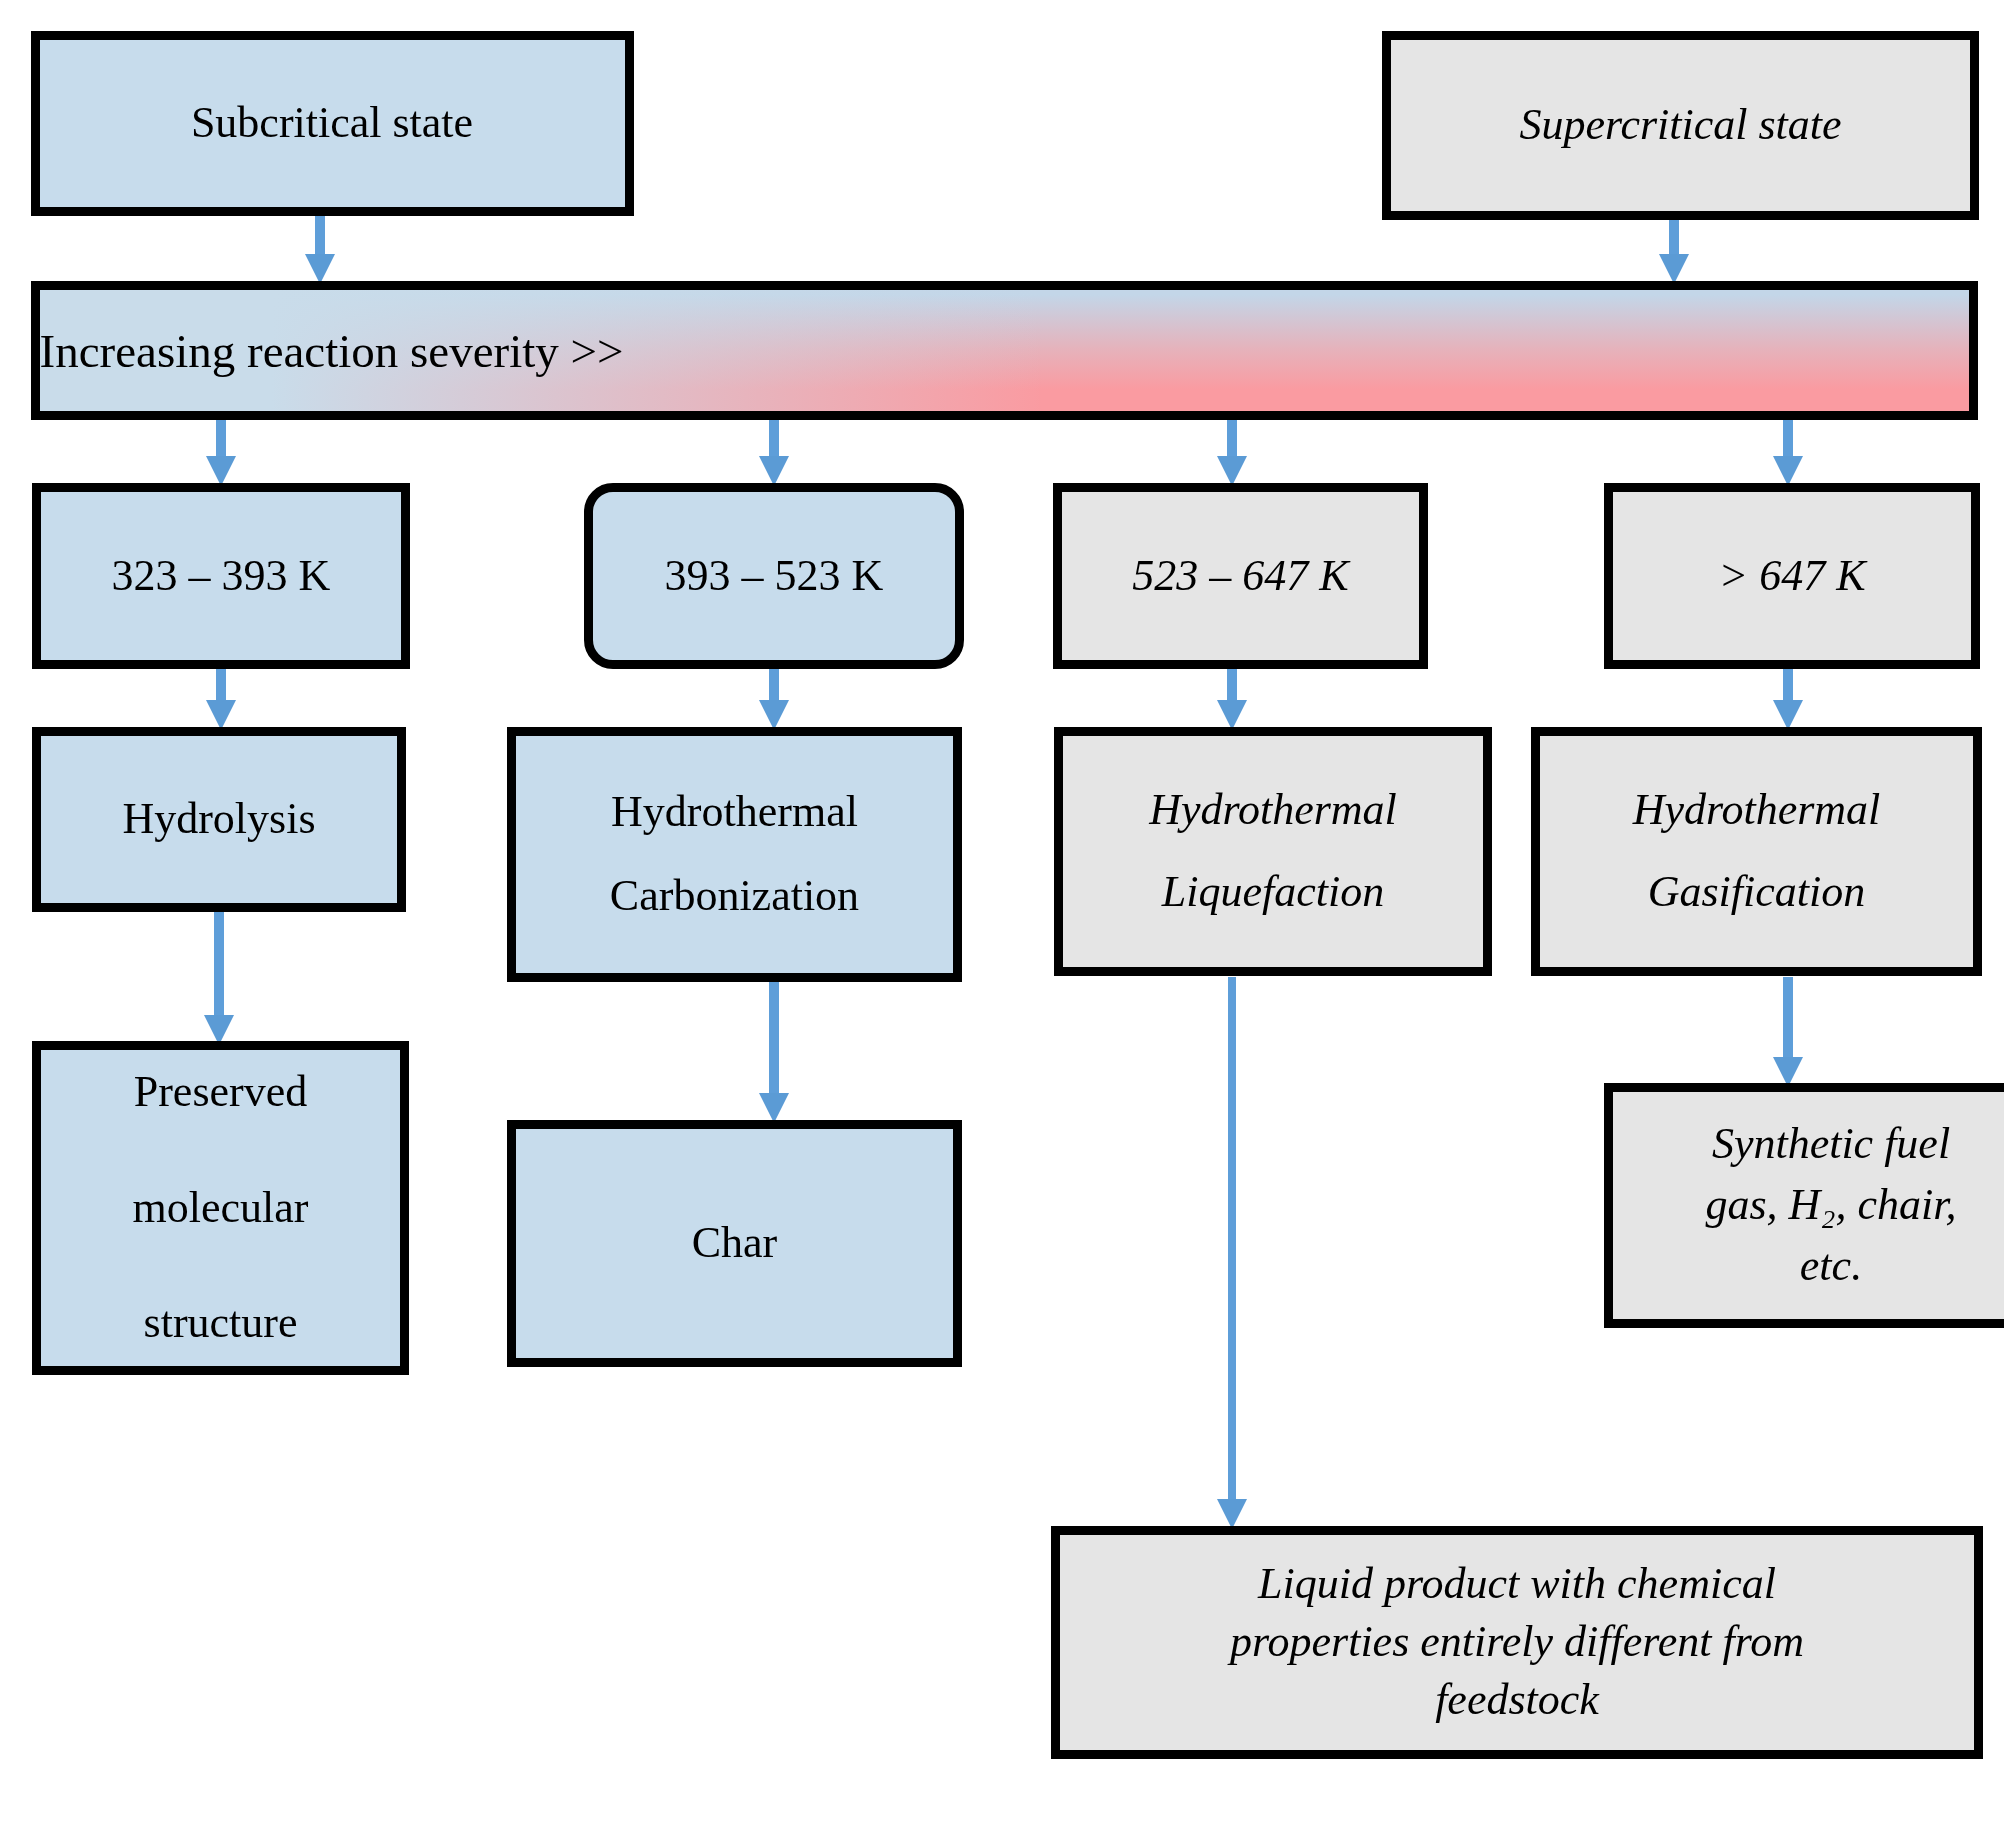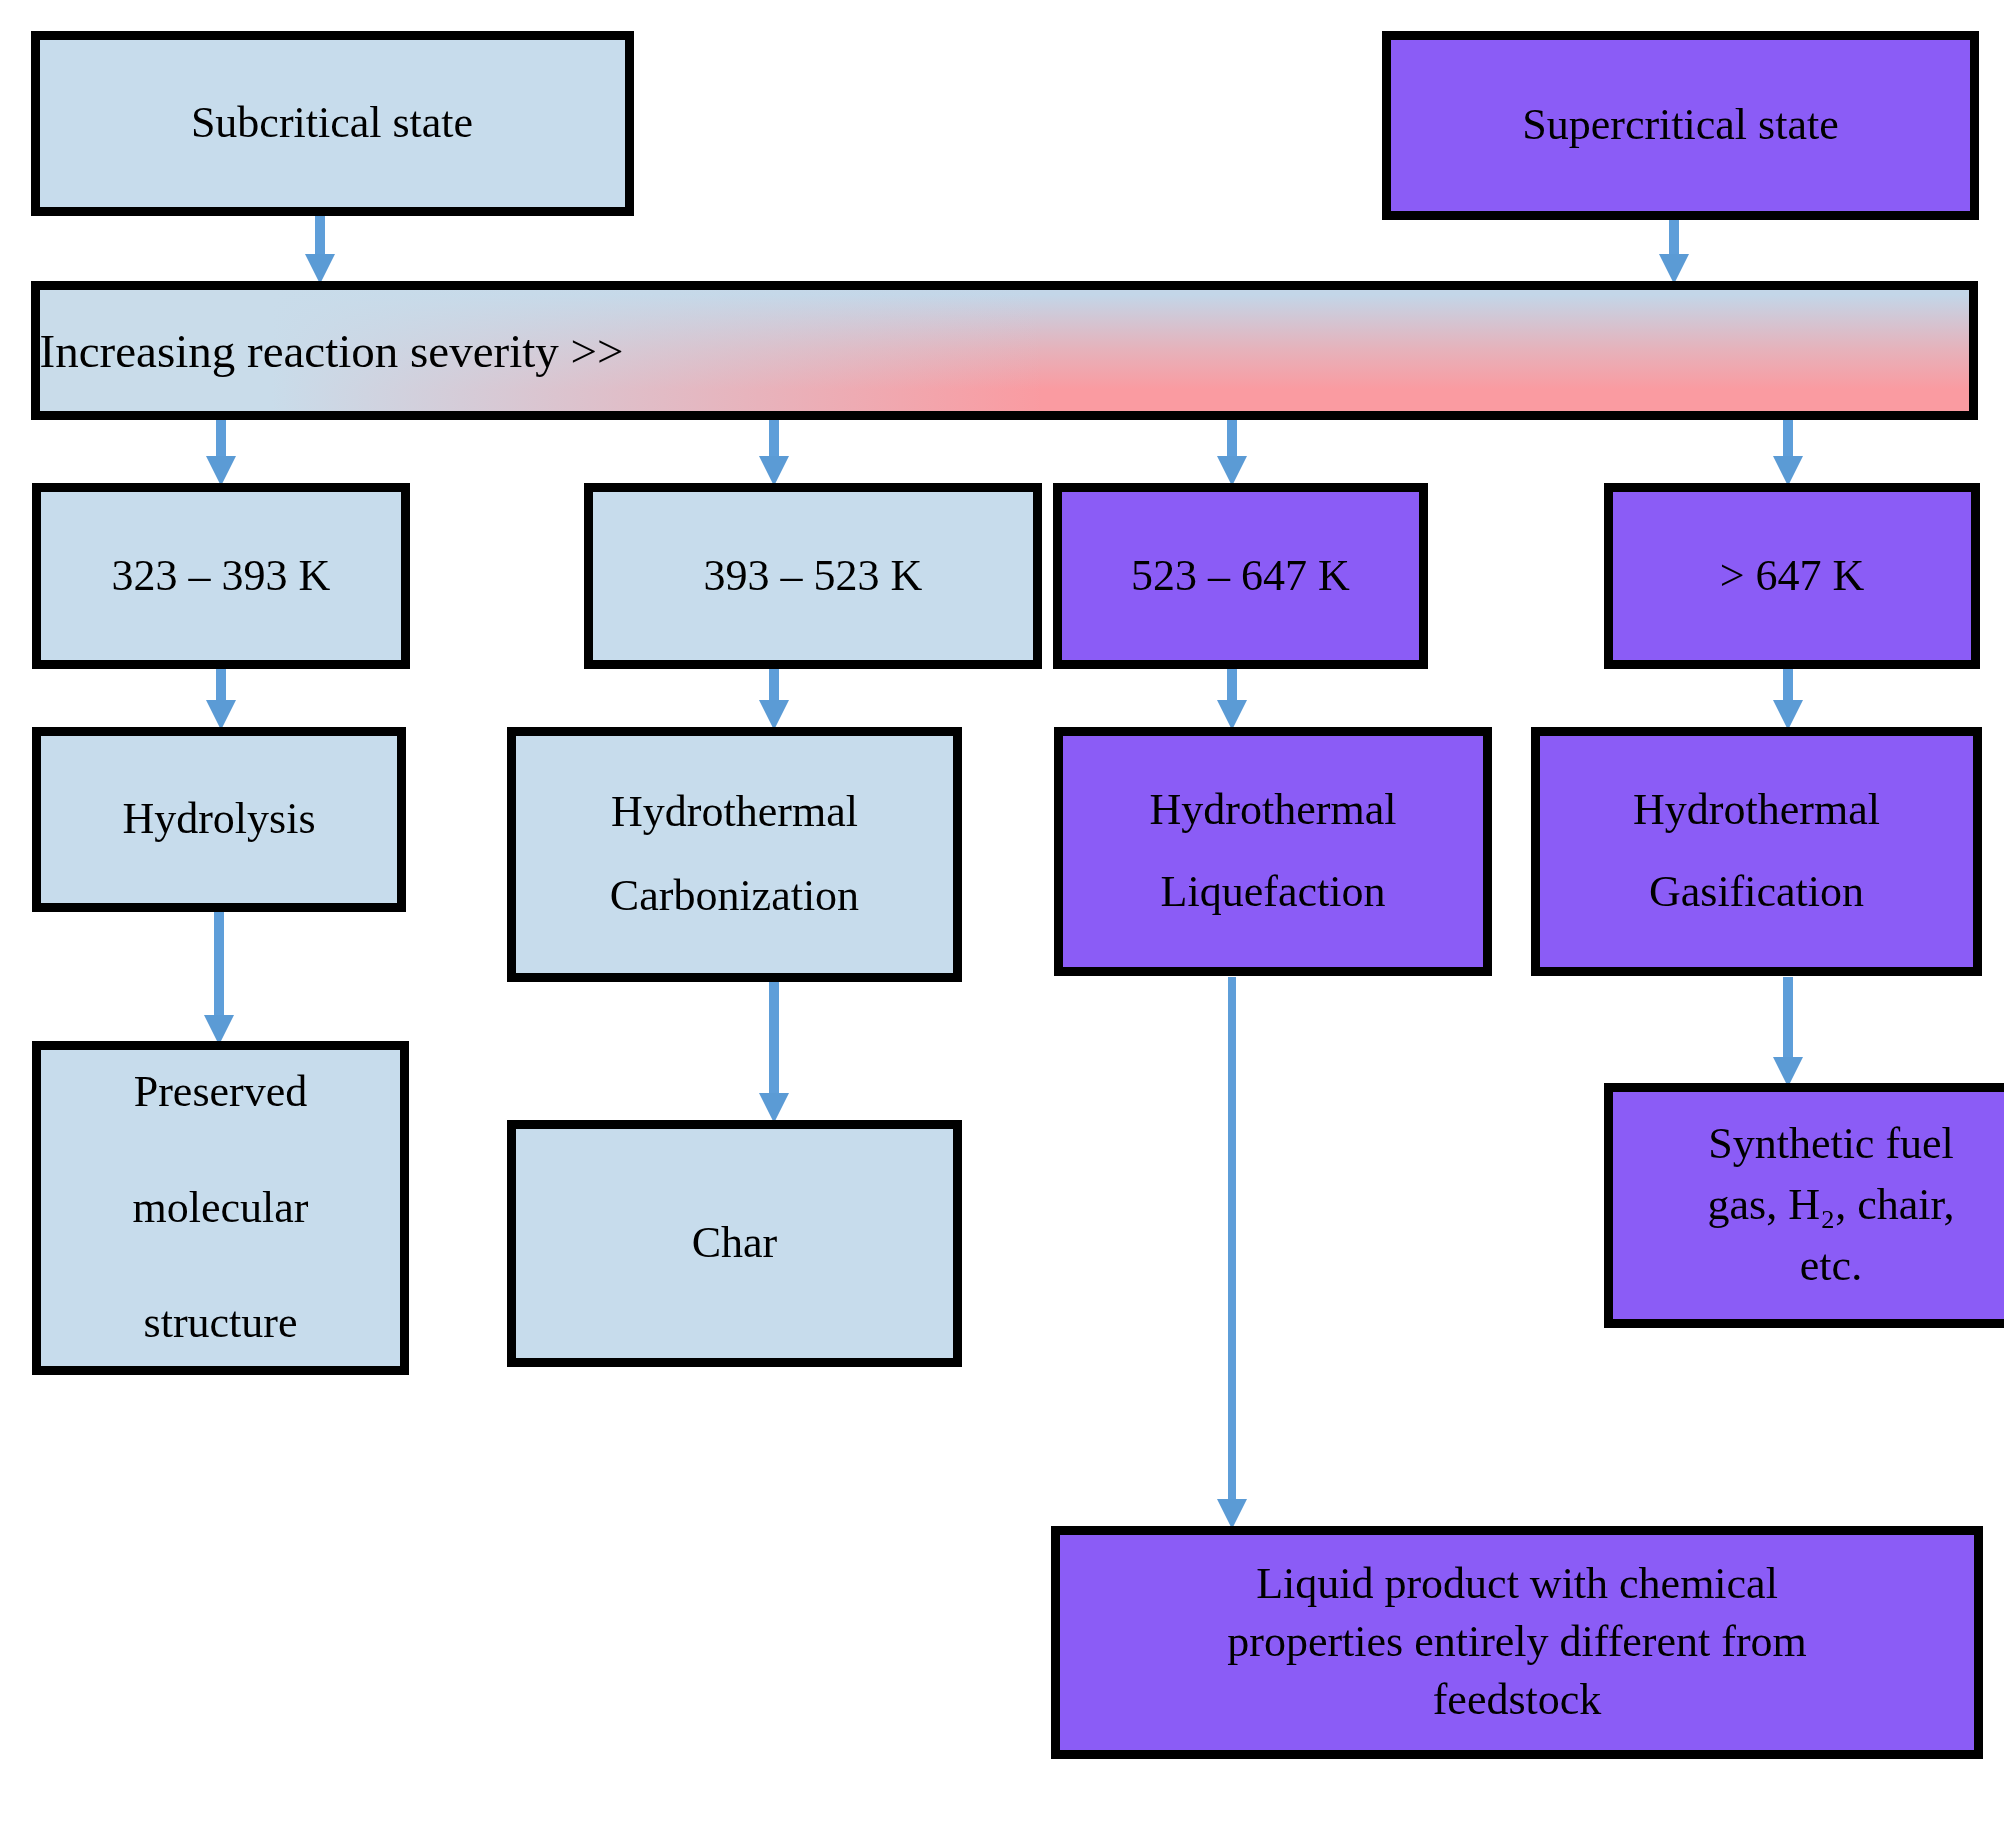--- a/index.html
+++ b/index.html
@@ -15,21 +15,21 @@
     position: absolute;
     border: 9.2px solid #000;
     display: flex; flex-direction: column;
     align-items: center; justify-content: center;
     text-align: center;
     font-size: 44px;
     line-height: 1.15;
     z-index: 2;
   }
   .box.blue { background: #c7dcec; }
-  .box.pink { background: #8b5cf6; }
+  .box.pink { background: #e5e5e5; font-style: italic; }
   .box.multiline { justify-content: space-evenly; padding: 17px 10.7px; }
 
   .bar {
     position: absolute;
     left: 30.5px; top: 281px; width: 1947px; height: 139px;
     border: 9.2px solid #000;
     display: flex; align-items: center; 
     font-size: 47px;
     background:
       linear-gradient(to right, #c9dcea 0%, #c9dcea 12%, rgba(201,220,234,0) 52%),
@@ -65,21 +65,21 @@
     <span>Supercritical state</span>
   </div>
 
   <div class="bar">
     <span>Increasing reaction severity &gt;&gt;</span>
   </div>
 
   <div class="box blue" style="left:32px; top:483px; width:378px; height:186px;">
     <span>323 – 393 K</span>
   </div>
-  <div class="box blue" style="left:584px; top:483px; width:458px; height:186px;">
+  <div class="box blue" style="left:584px; top:483px; width:380px; height:186px;border-radius:29px;">
     <span>393 – 523 K</span>
   </div>
   <div class="box pink" style="left:1053px; top:483px; width:375px; height:186px;">
     <span>523 – 647 K</span>
   </div>
   <div class="box pink" style="left:1604px; top:483px; width:376px; height:186px;">
     <span>&gt; 647 K</span>
   </div>
 
   <div class="box blue" style="left:32px; top:727px; width:374px; height:185px;">

